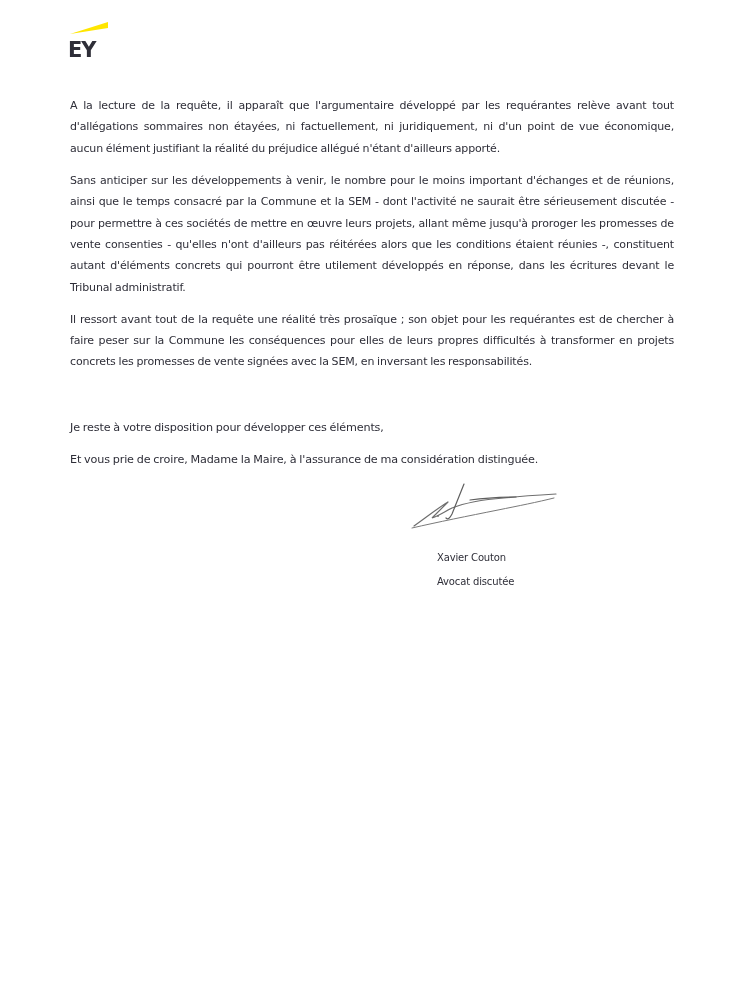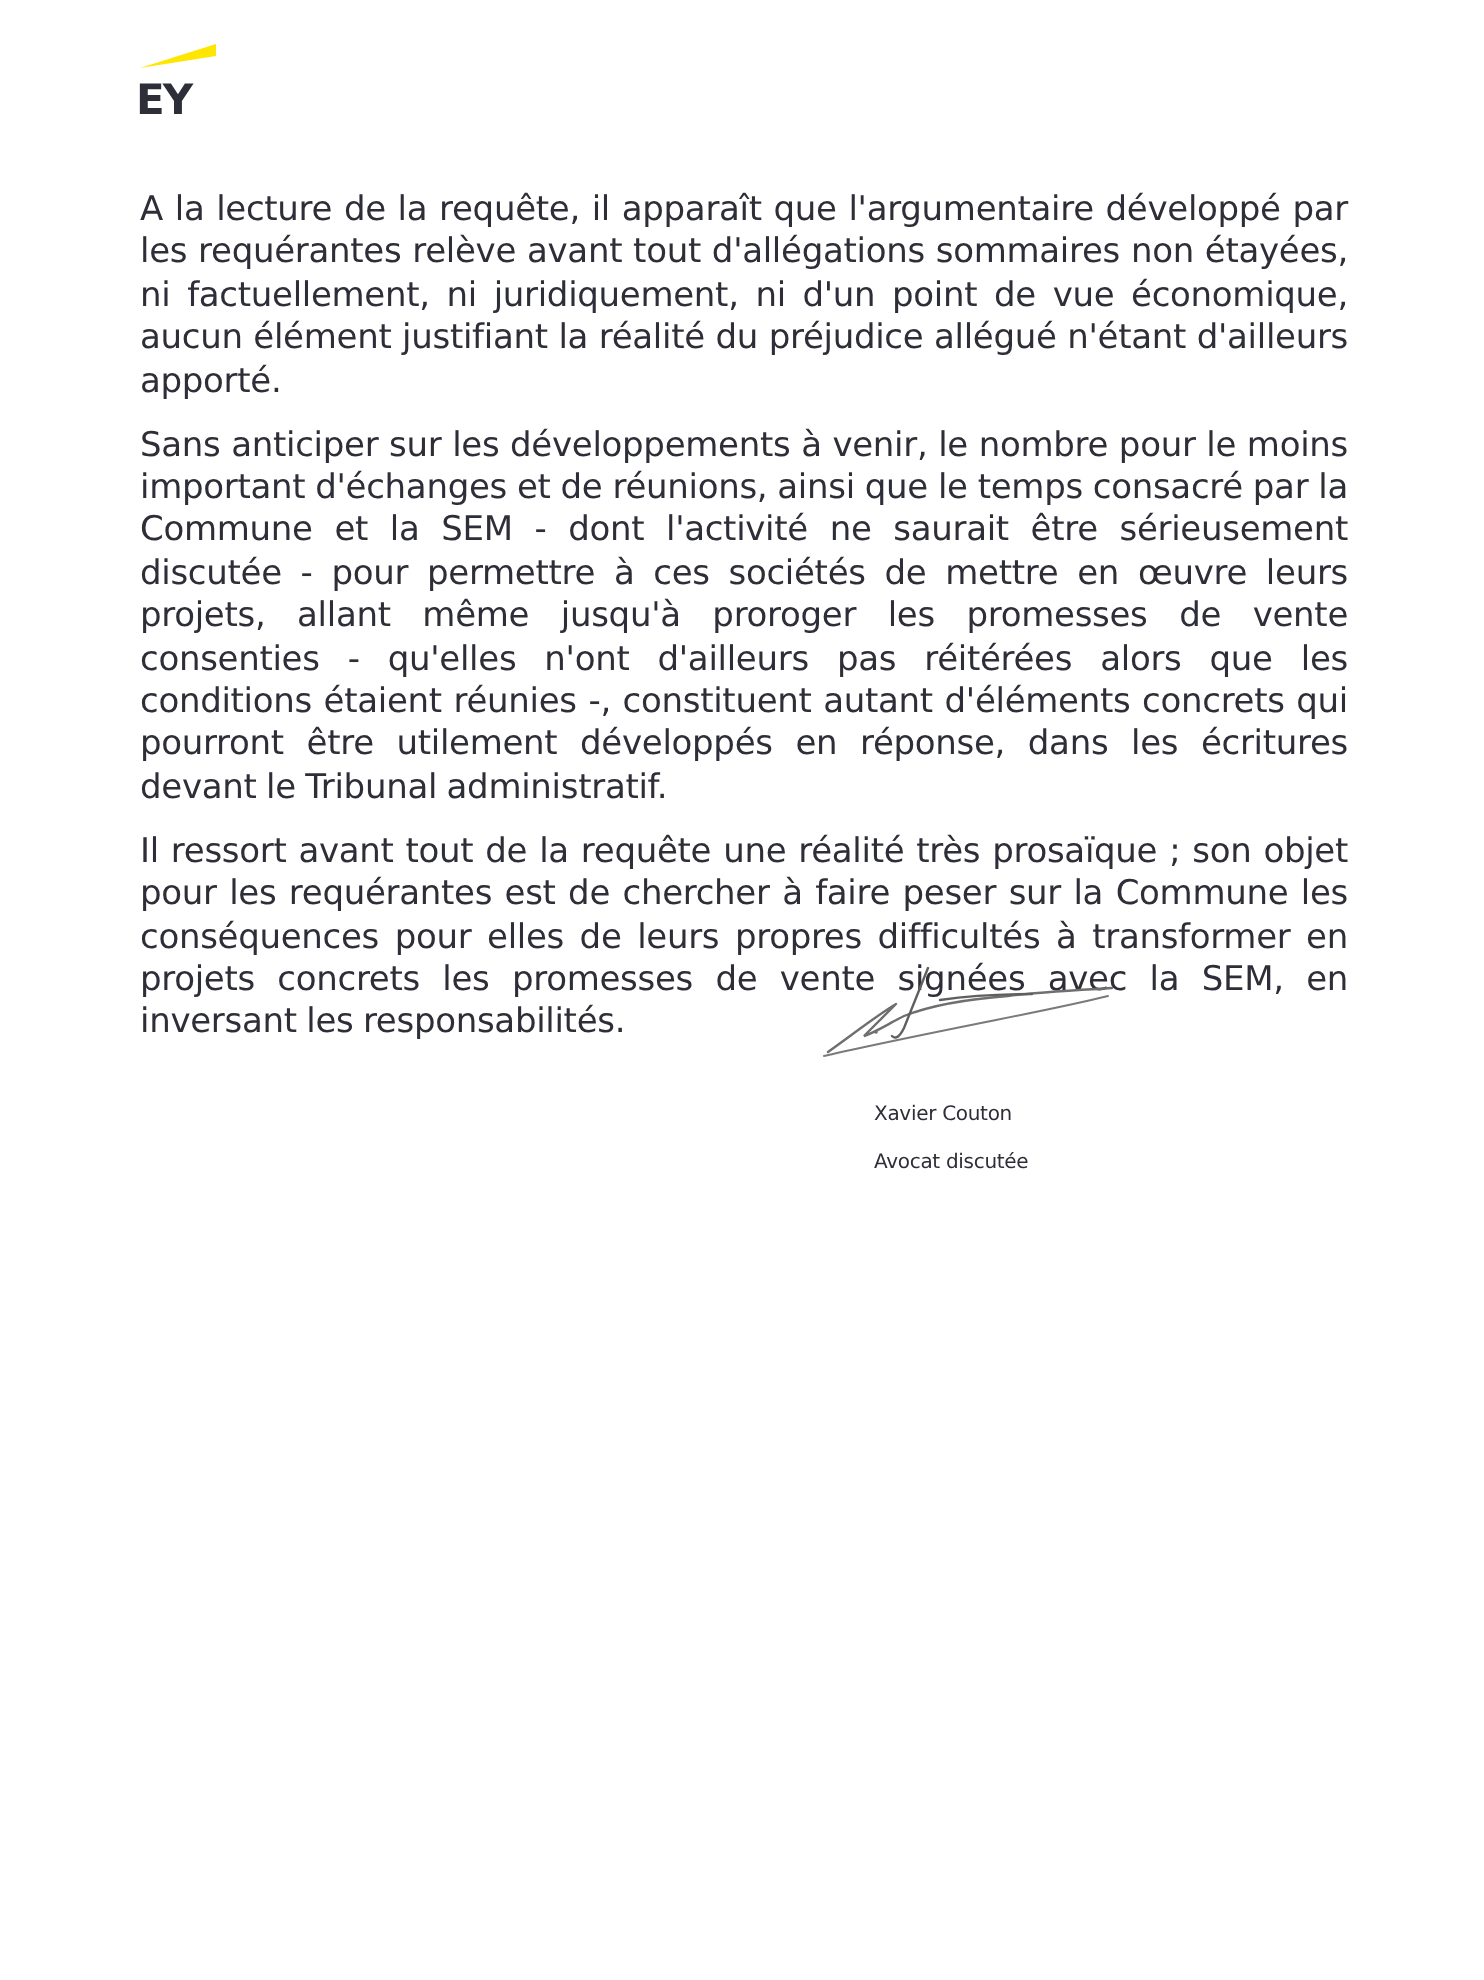--- a/index.html
+++ b/index.html
@@ -21,21 +21,21 @@
       top: 20px;
       width: 44px;
       height: 40px;
     }
     .logo svg { display: block; }
     .body-text {
       position: absolute;
       left: 70px;
       top: 95px;
       width: 604px;
-      font-size: 17px;
+      font-size: 11px;
       line-height: 21.4px;
       letter-spacing: -0.15px;
       word-spacing: -0.5px;
     }
     .para {
       margin: 0 0 10.5px 0;
       text-align: justify;
     }
     .closing {
       position: absolute;
@@ -75,20 +75,22 @@
   </svg>
 </div>
 
 <div class="body-text">
   <p class="para">A la lecture de la requête, il apparaît que l'argumentaire développé par les requérantes relève avant tout d'allégations sommaires non étayées, ni factuellement, ni juridiquement, ni d'un point de vue économique, aucun élément justifiant la réalité du préjudice allégué n'étant d'ailleurs apporté.</p>
   <p class="para">Sans anticiper sur les développements à venir, le nombre pour le moins important d'échanges et de réunions, ainsi que le temps consacré par la Commune et la SEM - dont l'activité ne saurait être sérieusement discutée - pour permettre à ces sociétés de mettre en œuvre leurs projets, allant même jusqu'à proroger les promesses de vente consenties - qu'elles n'ont d'ailleurs pas réitérées alors que les conditions étaient réunies -, constituent autant d'éléments concrets qui pourront être utilement développés en réponse, dans les écritures devant le Tribunal administratif.</p>
   <p class="para">Il ressort avant tout de la requête une réalité très prosaïque ; son objet pour les requérantes est de chercher à faire peser sur la Commune les conséquences pour elles de leurs propres difficultés à transformer en projets concrets les promesses de vente signées avec la SEM, en inversant les responsabilités.</p>
 </div>
 
 <div class="closing">
+  <p>Je reste à votre disposition pour développer ces éléments,</p>
+  <p>Et vous prie de croire, Madame la Maire, à l'assurance de ma considération distinguée.</p>
 </div>
 
 <div class="signature">
   <svg width="152" height="50" viewBox="0 0 152 50">
     <path d="M6,44 C20,34 30,26 40,20 C34,26 28,32 24,36 C30,34 36,30 44,26 C54,22 70,18 96,16 C112,14 130,13 148,12" fill="none" stroke="#6f6f6f" stroke-width="1.2" stroke-linecap="round"></path>
     <path d="M4,46 C30,40 60,34 90,28 C110,24 130,20 146,16" fill="none" stroke="#7a7a7a" stroke-width="1" stroke-linecap="round"></path>
     <path d="M56,2 C52,12 48,22 44,32 C42,36 40,38 38,36" fill="none" stroke="#5f5f5f" stroke-width="1.2" stroke-linecap="round"></path>
     <path d="M62,18 C76,16 92,15 108,15" fill="none" stroke="#5f5f5f" stroke-width="1.2" stroke-linecap="round"></path>
     <circle cx="30" cy="34" r="0.9" fill="#6f6f6f"></circle>
   </svg>

